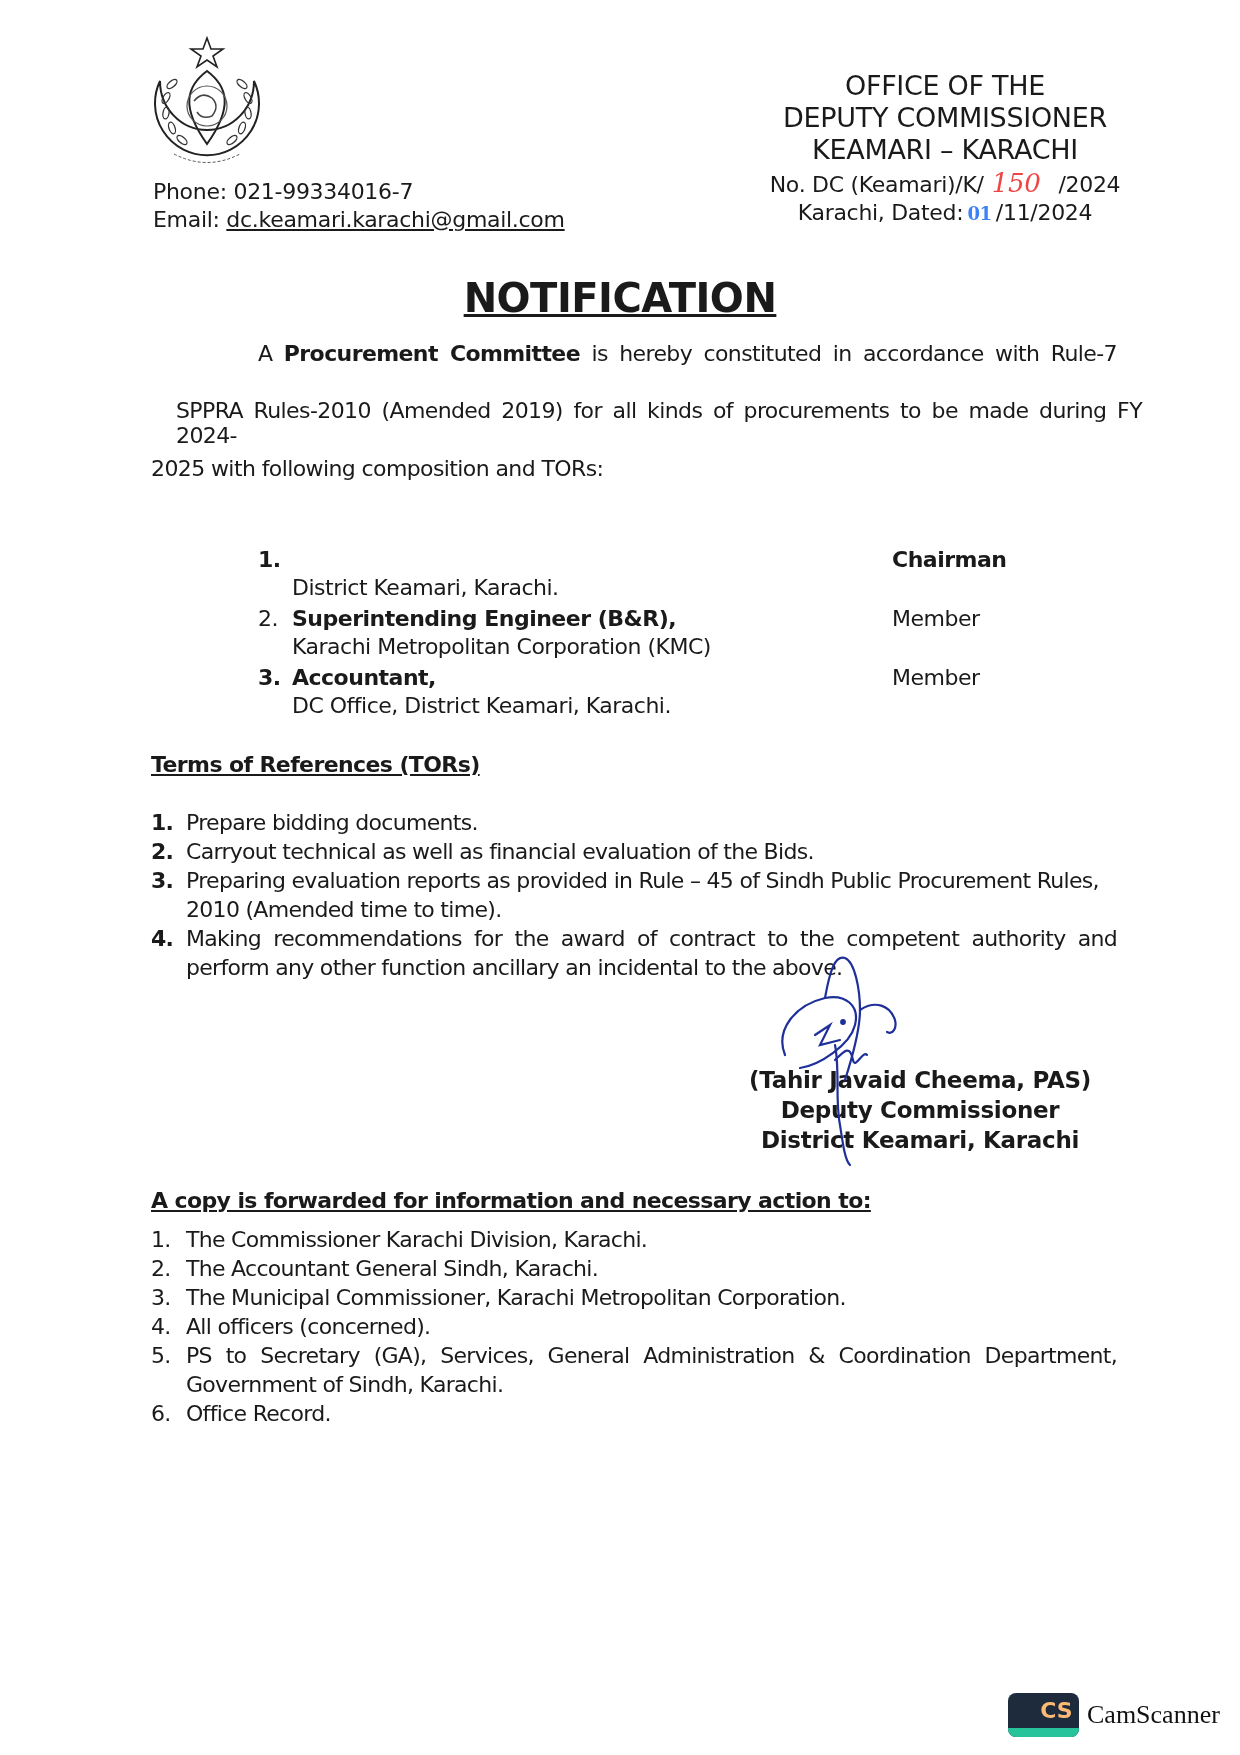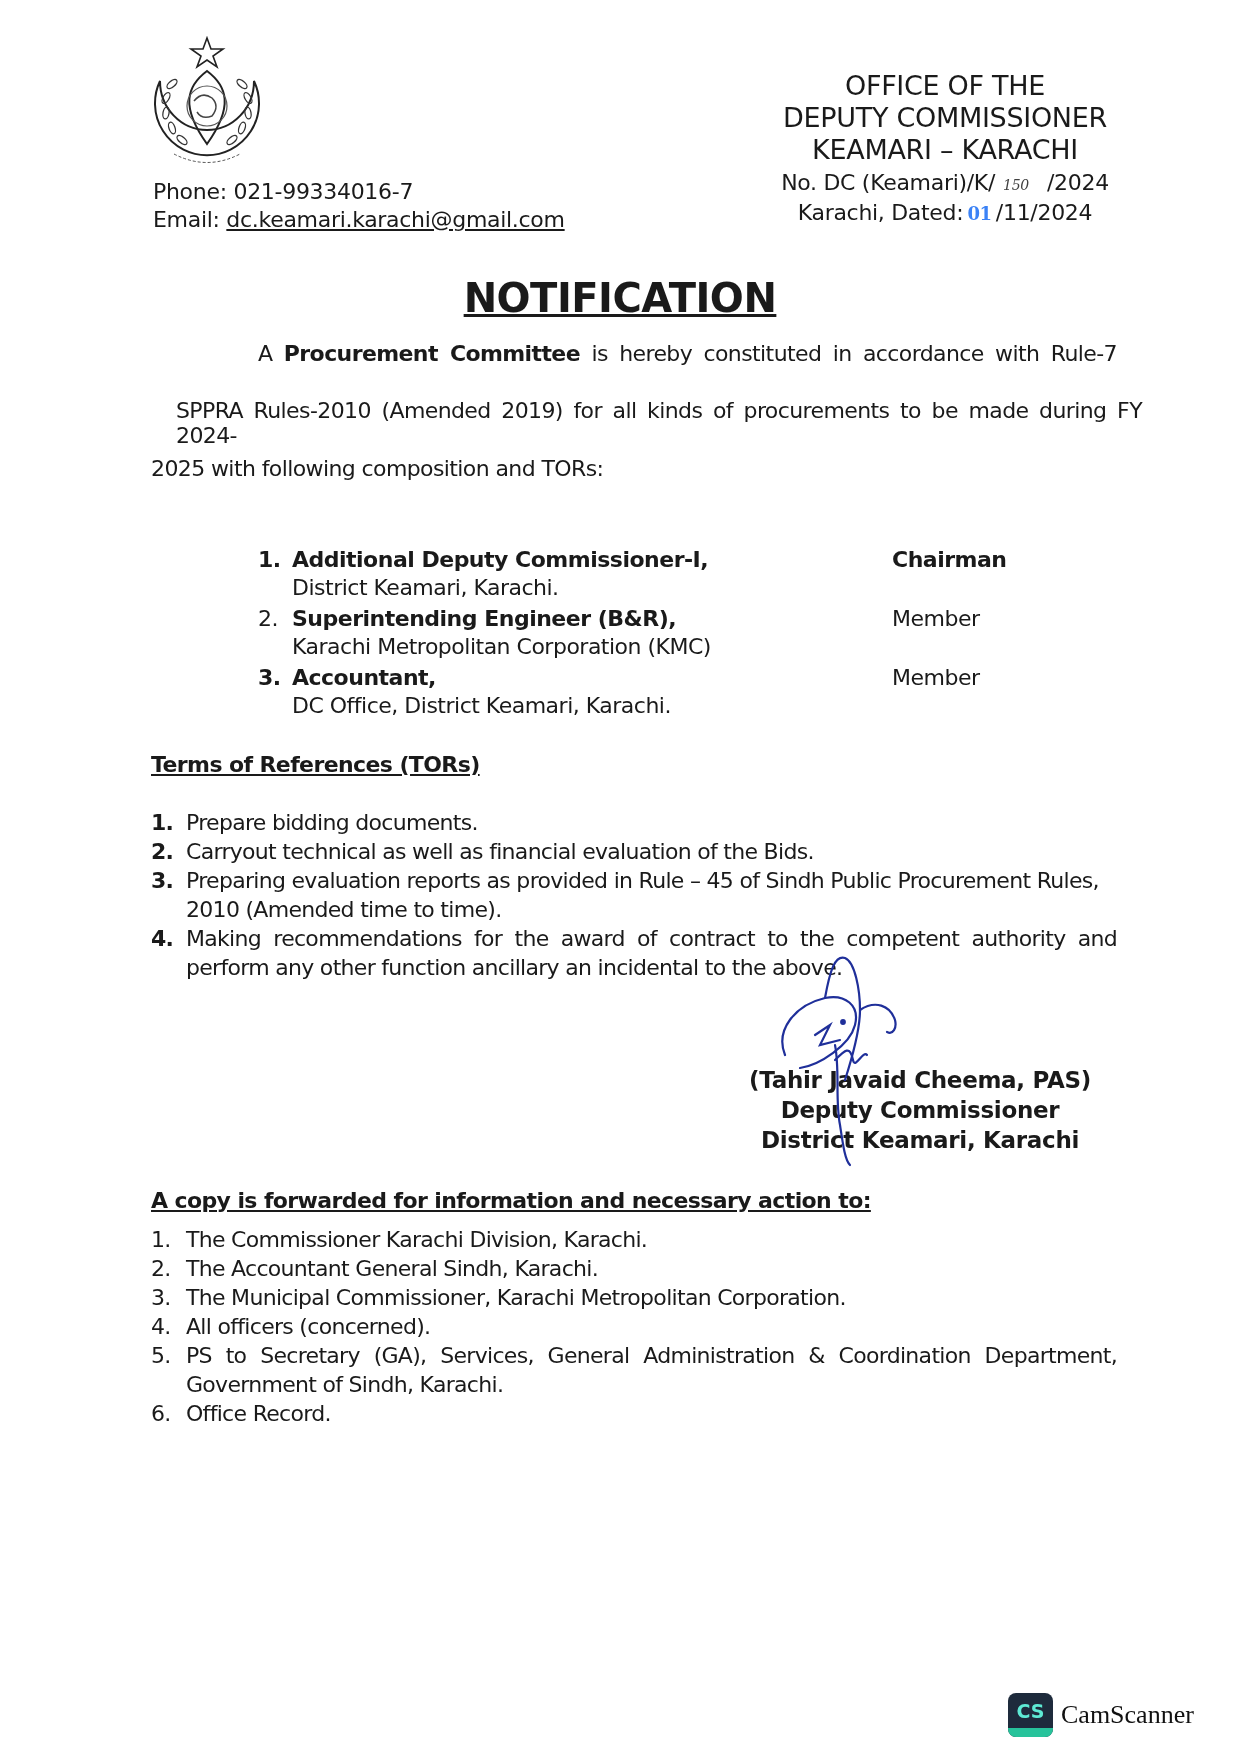--- a/index.html
+++ b/index.html
@@ -9,21 +9,21 @@
     font-family: "Liberation Sans", sans-serif;
   }
   .page { position: absolute; left: 0; top: 0; width: 1240px; height: 1755px; }
   .abs { position: absolute; }
   .emblem { left: 142px; top: 36px; width: 130px; height: 140px; }
   .contact { left: 153px; top: 178px; font-size: 22px; line-height: 28px; font-family: "DejaVu Sans", sans-serif; letter-spacing: -0.3px; }
   .contact .email-link { text-decoration: underline; color: #1a1a1a; }
   .office { left: 730px; top: 70px; width: 430px; text-align: center; font-family: "DejaVu Sans", sans-serif; }
   .office .t { font-size: 27px; font-weight: normal; line-height: 32px; letter-spacing: -0.3px; }
   .office .ref { font-size: 22px; line-height: 28px; margin-top: 3px; letter-spacing: -0.3px; }
-  .office .hand { color: #404040; font-family: "DejaVu Serif", serif; font-size: 14px; font-style: italic; padding: 0 18px 0 8px; }
+  .office .hand { color: #ef4444; font-family: "DejaVu Serif", serif; font-size: 26px; font-style: italic; padding: 0 18px 0 8px; }
   .office .hand2 { color: #3b82f6; font-family: "DejaVu Serif", serif; font-size: 18px; font-weight: bold; padding: 0 4px; }
   .title { left: 0; width: 1240px; top: 275px; text-align: center; font-size: 40px; font-weight: bold; font-family: "DejaVu Sans", sans-serif; text-decoration: underline; text-decoration-thickness: 3px; letter-spacing: -0.5px; }
   .para { left: 151px; width: 966px; font-size: 22px; font-family: "DejaVu Sans", sans-serif; letter-spacing: -0.6px; }
   .p1 { top: 341px; text-align: justify; text-align-last: justify; padding-left: 107px; width: 859px; }
   .p2 { top: 398px; text-align: justify; text-align-last: justify; margin-left: 25px; }
   .p3 { top: 456px; }
   .committee { left: 258px; top: 547px; width: 800px; font-family: "DejaVu Sans", sans-serif; font-size: 22px; letter-spacing: -0.5px; }
   .member { position: relative; height: 59px; }
   .member .num { position: absolute; left: 0; top: 0; }
   .member .bold { font-weight: bold; }
@@ -36,21 +36,21 @@
   .li { position: relative; padding-left: 35px; line-height: 29px; }
   .li .n { position: absolute; left: 0; top: 0; font-weight: bold; }
   .li.just { text-align: justify; }
   .sign { left: 720px; top: 1065px; width: 400px; text-align: center; font-size: 23px; font-weight: bold; font-family: "DejaVu Sans", sans-serif; line-height: 30px; letter-spacing: -0.3px; }
   .signature { left: 775px; top: 950px; width: 160px; height: 220px; }
   .copy-h { left: 151px; top: 1188px; font-size: 22px; font-weight: bold; text-decoration: underline; font-family: "DejaVu Sans", sans-serif; letter-spacing: -0.6px; }
   .copy-list { top: 1225px; }
   .copy-list .li { line-height: 29px; }
   .copy-list .li .n { font-weight: normal; }
   .cs { left: 1008px; top: 1693px; display: flex; align-items: center; }
-  .cs-logo { width: 45px; height: 44px; border-radius: 8px; background: #1e2b3c; position: relative; overflow: hidden; color: #5eead4; font-weight: bold; font-family: "DejaVu Sans", sans-serif; font-size: 19px; text-align: center; line-height: 36px; }
+  .cs-logo { width: 45px; height: 44px; border-radius: 8px; background: #1e2b3c; position: relative; overflow: hidden; color: #fdba74; font-weight: bold; font-family: "DejaVu Sans", sans-serif; font-size: 22px; text-align: center; line-height: 36px; padding-left: 26px; }
   .cs-logo .bar { position: absolute; left: 0; bottom: 0; width: 100%; height: 9px; background: #27c39b; }
   .cs-text { font-family: Liberation Serif, serif; font-size: 26px; margin-left: 8px; color: #111; }
 </style>
 </head>
 <body>
 
 <div class="page">
 
   <svg class="abs emblem" viewBox="0 0 130 140">
     <polygon points="65,2 69,13 81,13 71,20 75,31 65,24 55,31 59,20 49,13 61,13" fill="none" stroke="#222" stroke-width="1.6"></polygon>
@@ -88,21 +88,20 @@
 
   <div class="abs title">NOTIFICATION</div>
 
   <div class="abs para p1"><span>A </span><b>Procurement Committee</b><span> is hereby constituted in accordance with Rule-7</span></div>
   <div class="abs para p2">SPPRA Rules-2010 (Amended 2019) for all kinds of procurements to be made during FY 2024-</div>
   <div class="abs para p3">2025 with following composition and TORs:</div>
 
   <div class="abs committee">
     <div class="member">
       <span class="num bold">1.</span>
-      <span class="title-line bold">Additional Deputy Commissioner-I,</span>
       <span class="sub-line">District Keamari, Karachi.</span>
       <span class="role bold">Chairman</span>
     </div>
     <div class="member">
       <span class="num">2.</span>
       <span class="title-line bold">Superintending Engineer (B&amp;R),</span>
       <span class="sub-line">Karachi Metropolitan Corporation (KMC)</span>
       <span class="role">Member</span>
     </div>
     <div class="member">

